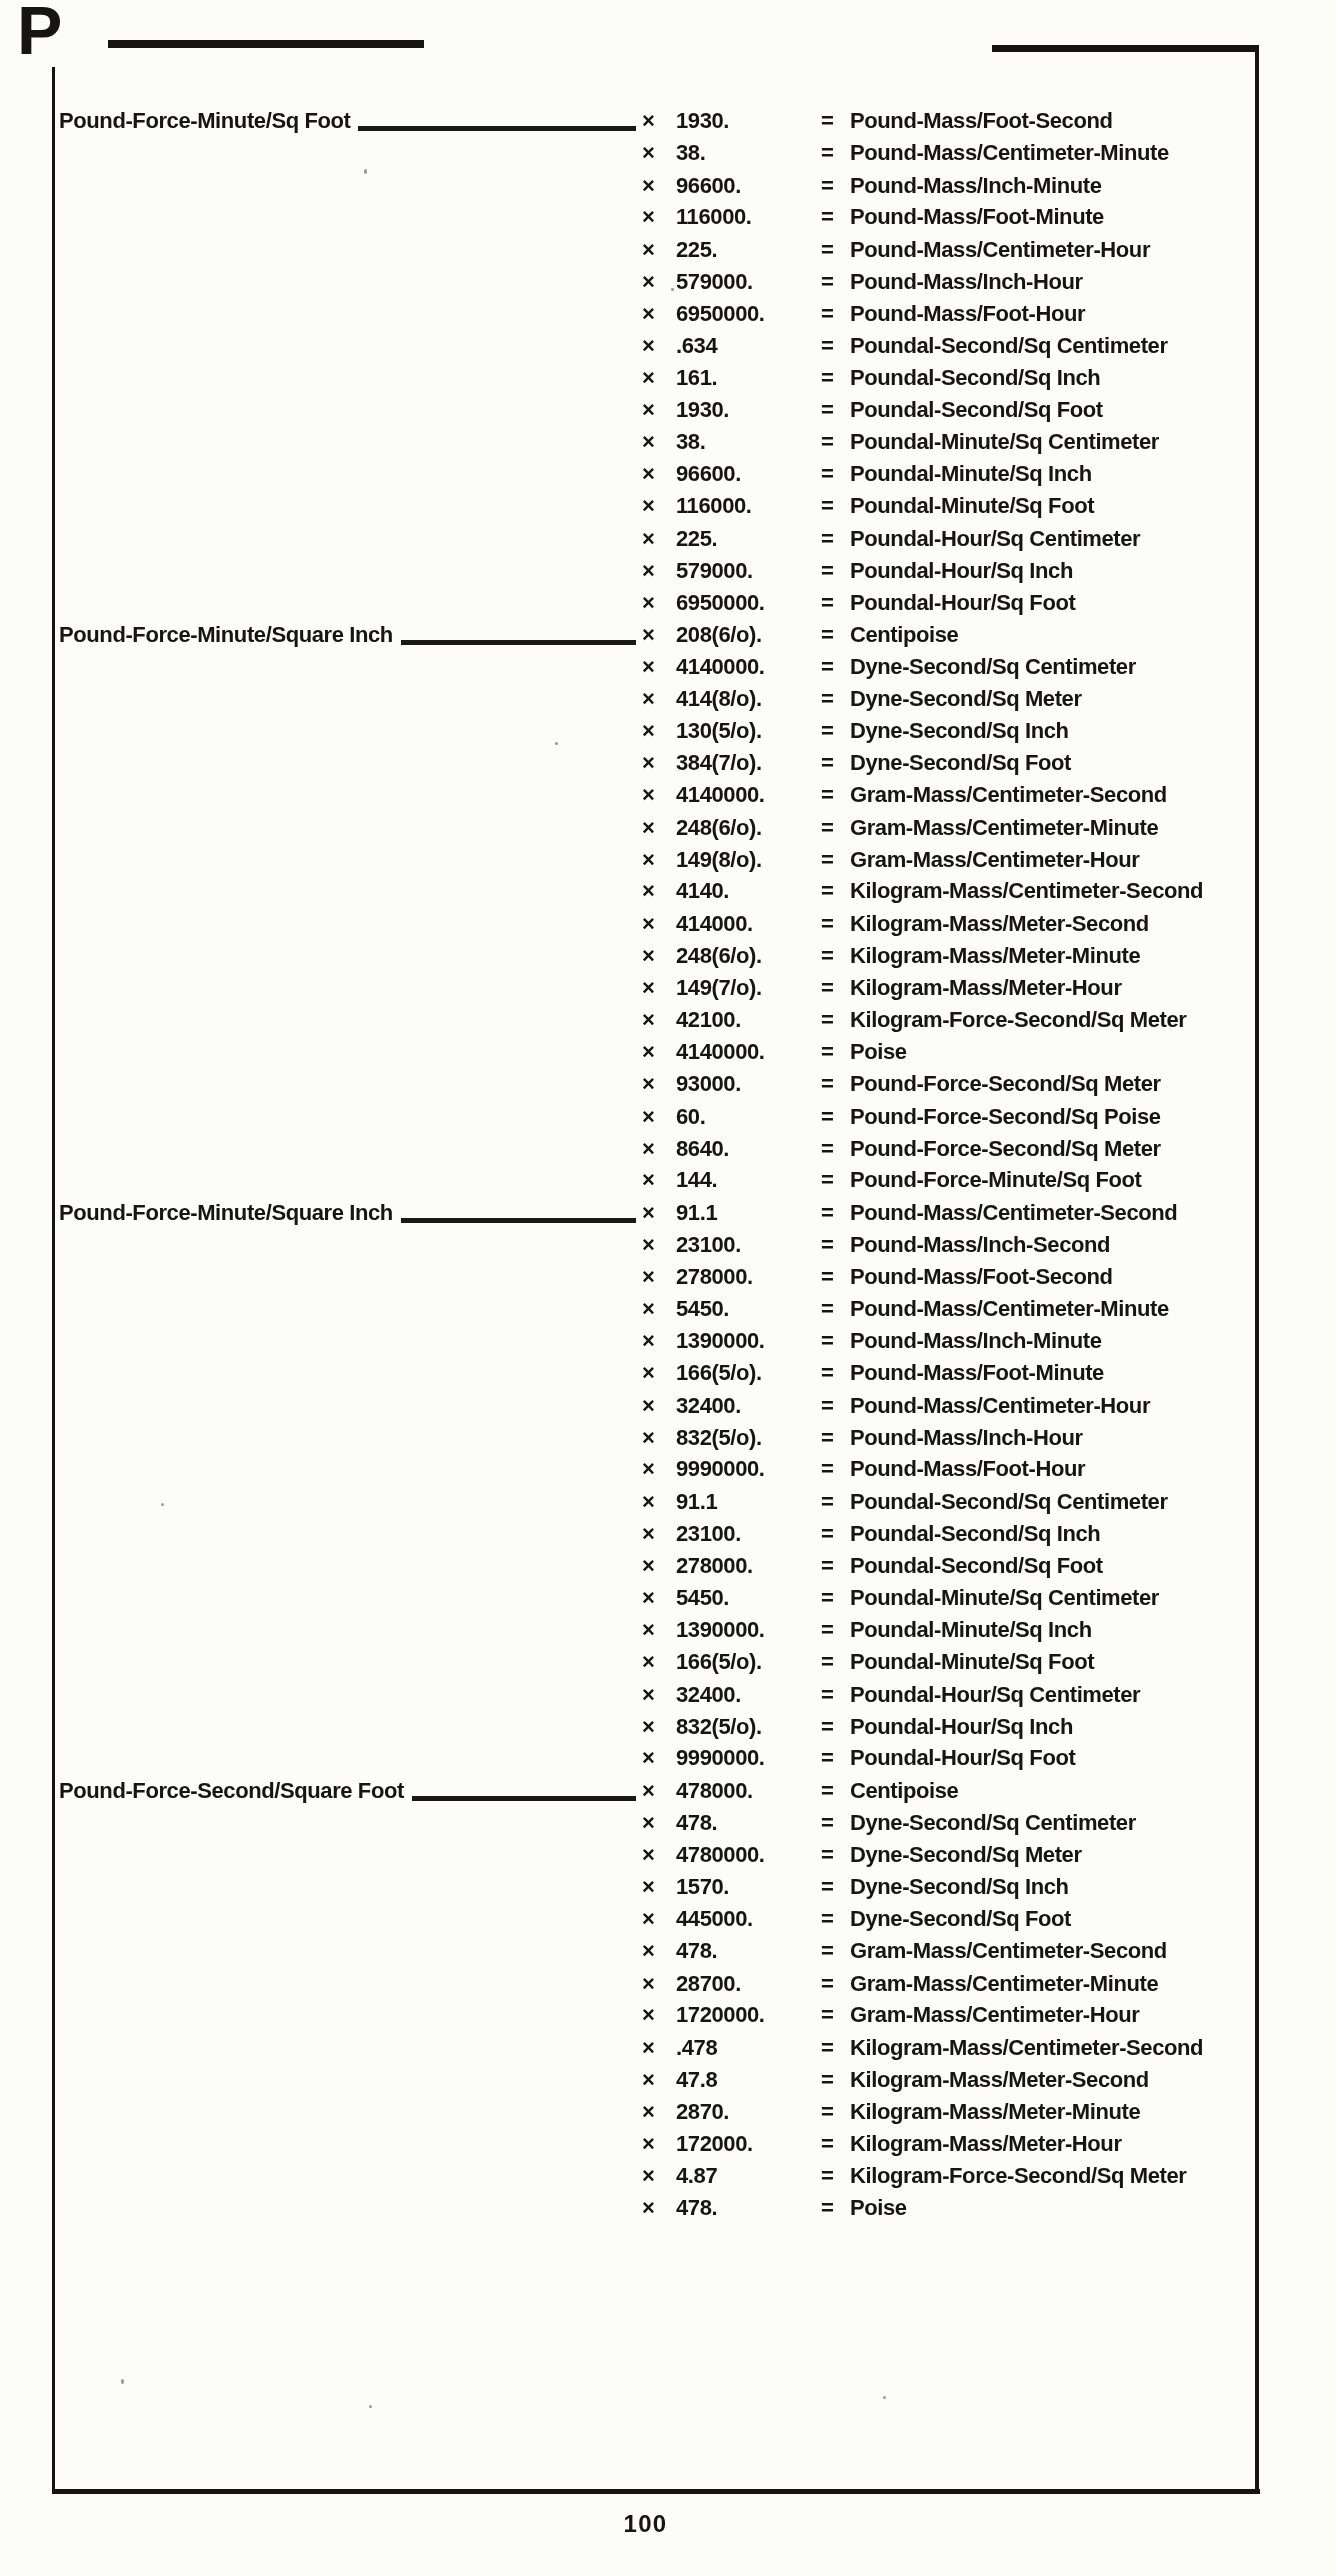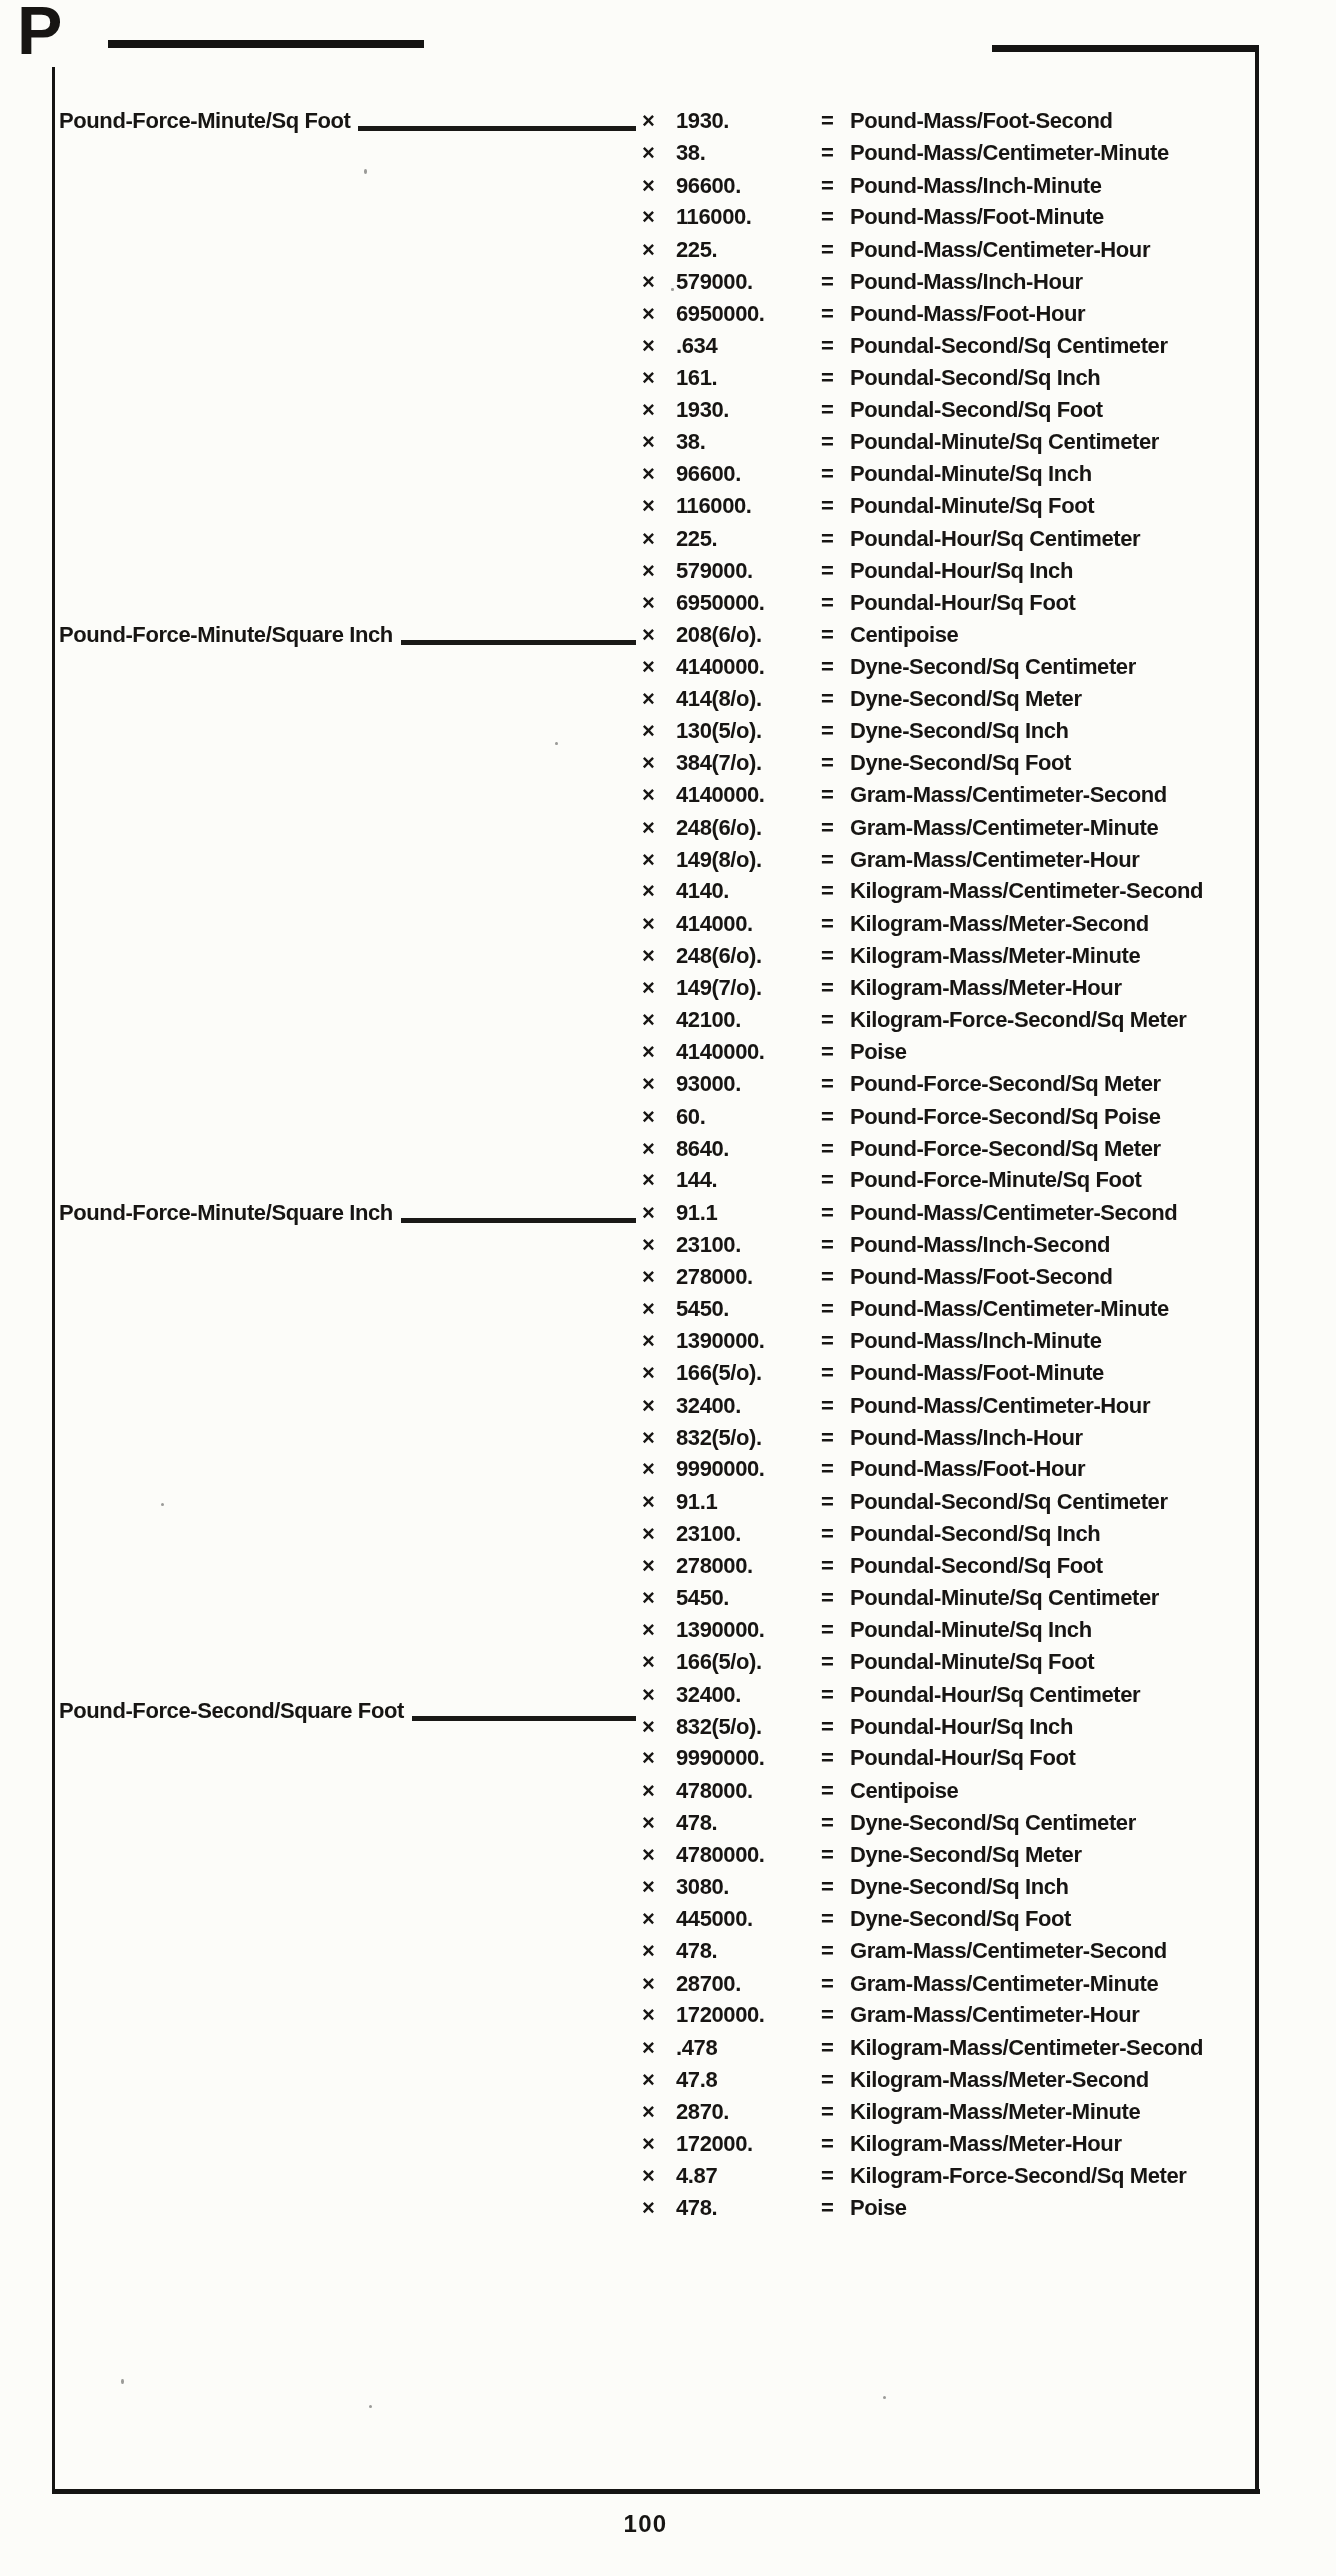--- a/index.html
+++ b/index.html
@@ -381,21 +381,21 @@
         <span class="factor">832(5/o).</span>
         <span class="eq">=</span>
         <span class="result">Poundal-Hour/Sq Inch</span>
       </div>
       <div class="row" style="top: 1742px;">
         <span class="times">×</span>
         <span class="factor">9990000.</span>
         <span class="eq">=</span>
         <span class="result">Poundal-Hour/Sq Foot</span>
       </div>
-      <div class="block-label" style="top: 1695px;">
+      <div class="block-label" style="top: 1775px;">
         <span>Pound-Force-Second/Square Foot</span>
         <span class="leader"></span>
       </div>
       <div class="row" style="top: 1775px;">
         <span class="times">×</span>
         <span class="factor">478000.</span>
         <span class="eq">=</span>
         <span class="result">Centipoise</span>
       </div>
       <div class="row" style="top: 1807px;">
@@ -405,21 +405,21 @@
         <span class="result">Dyne-Second/Sq Centimeter</span>
       </div>
       <div class="row" style="top: 1839px;">
         <span class="times">×</span>
         <span class="factor">4780000.</span>
         <span class="eq">=</span>
         <span class="result">Dyne-Second/Sq Meter</span>
       </div>
       <div class="row" style="top: 1871px;">
         <span class="times">×</span>
-        <span class="factor">3080.</span>
+        <span class="factor">1570.</span>
         <span class="eq">=</span>
         <span class="result">Dyne-Second/Sq Inch</span>
       </div>
       <div class="row" style="top: 1903px;">
         <span class="times">×</span>
         <span class="factor">445000.</span>
         <span class="eq">=</span>
         <span class="result">Dyne-Second/Sq Foot</span>
       </div>
       <div class="row" style="top: 1935px;">

